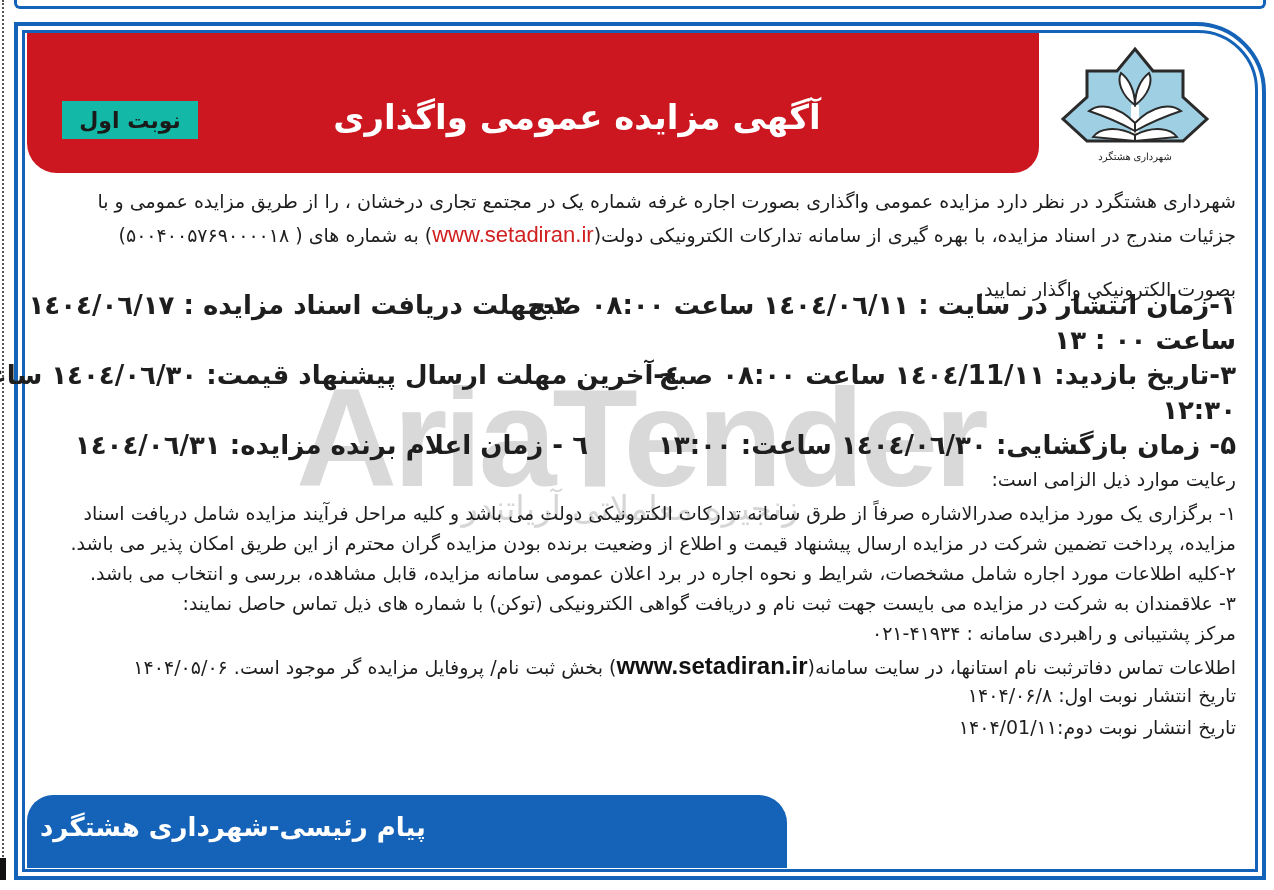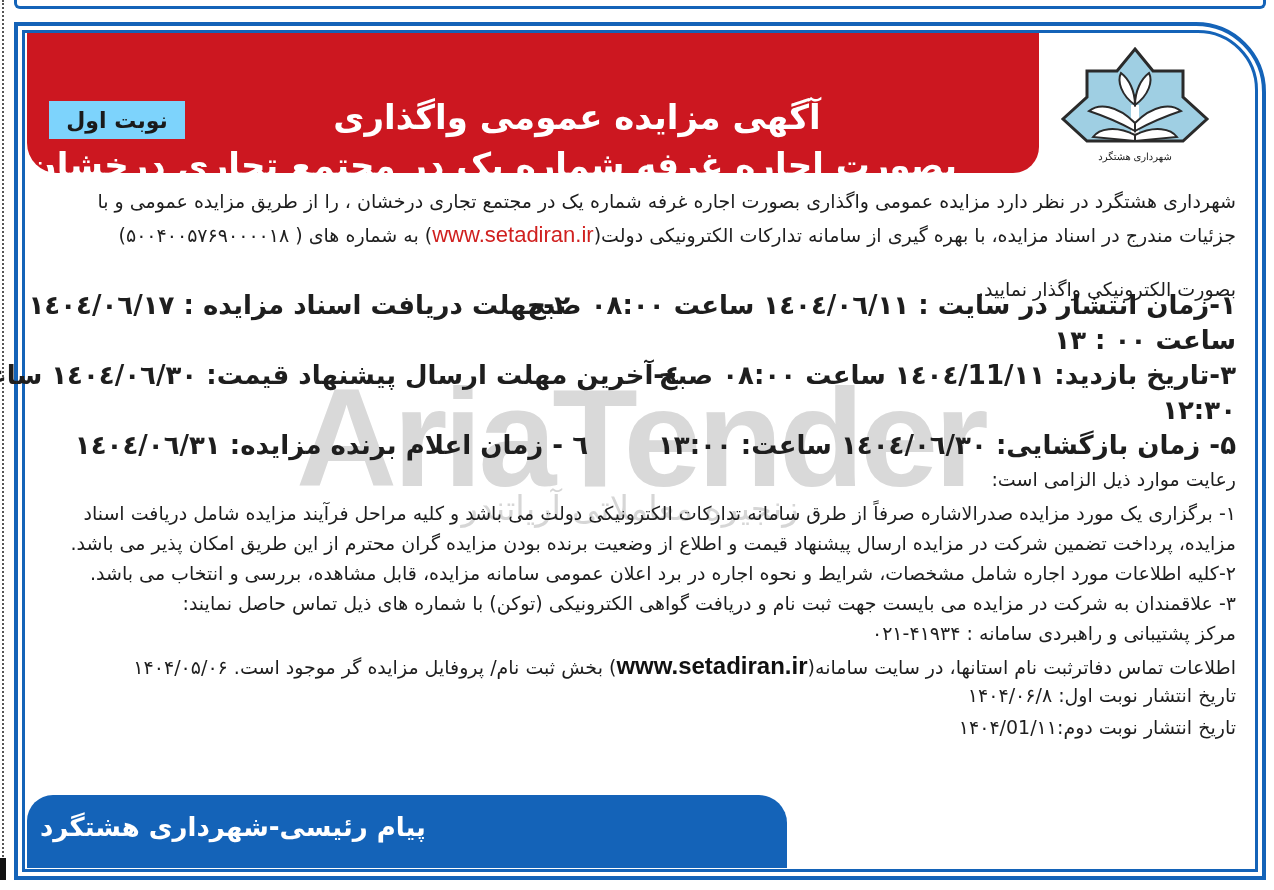--- a/index.html
+++ b/index.html
@@ -26,22 +26,22 @@
   }
   .frame-inner {
     position: absolute; left: 22px; top: 30px; width: 1236px; height: 842px;
     border: 3px solid #1463b8; border-radius: 0 60px 0 0; box-sizing: border-box;
   }
   .header-red {
     position: absolute; left: 27px; top: 33px; width: 1012px; height: 140px;
     background: #cc1720; border-radius: 0 0 26px 30px;
   }
   .badge {
-    position: absolute; left: 22px; top: 68px; width: 136px; height: 38px;
-    background: #7dd3fc; color: #1a1a1a; font-weight: bold; font-size: 22px;
+    position: absolute; left: 35px; top: 68px; width: 136px; height: 38px;
+    background: #14b8a6; color: #1a1a1a; font-weight: bold; font-size: 22px;
     display: flex; align-items: center; justify-content: center; direction: rtl;
   }
   .title1, .title2 {
     position: absolute; color: #fff; font-weight: bold; direction: rtl; text-align: center;
     white-space: nowrap; font-family: "DejaVu Sans", sans-serif;
   }
   .title1 { left: 290px; top: 64px; width: 520px; font-size: 34px; }
   .title2 { left: 150px; top: 112px; width: 780px; font-size: 34px; }
   .logo {
     position: absolute; left: 1055px; top: 45px; width: 160px; height: 125px;
@@ -94,21 +94,20 @@
     <rect x="48" y="58" width="46" height="24" transform="rotate(-40 71 70)" fill="#d9d9d9"></rect>
     <rect x="68" y="78" width="14" height="46" transform="rotate(-40 75 100)" fill="#d9d9d9"></rect>
   </svg>
   <span>AriaTender</span>
 </div>
 <div class="wm-sub">زنجیره معاملاتی آریاتندر</div>
 
 <div class="header-red">
   <div class="badge">نوبت اول</div>
   <div class="title1">آگهی مزایده عمومی واگذاری</div>
-  <div class="title2">بصورت اجاره غرفه شماره یک در مجتمع تجاری درخشان</div>
 </div>
 
 <svg class="logo" viewBox="0 0 160 125">
   <polygon points="80,4 98,26 128,26 128,52 152,74 128,96 32,96 8,74 32,52 32,26 62,26" fill="#9fcfe3" stroke="#2a2a2a" stroke-width="3"></polygon>
   <path d="M80 96 L80 60" stroke="#fff" stroke-width="8"></path>
   <path d="M80 60 C66 50 62 36 66 28 C74 34 80 46 80 60 Z" fill="#fff" stroke="#2a2a2a" stroke-width="2"></path>
   <path d="M80 60 C94 50 98 36 94 28 C86 34 80 46 80 60 Z" fill="#fff" stroke="#2a2a2a" stroke-width="2"></path>
   <path d="M80 78 C62 60 44 58 34 66 C46 70 62 76 80 86 Z" fill="#fff" stroke="#2a2a2a" stroke-width="2"></path>
   <path d="M80 78 C98 60 116 58 126 66 C114 70 98 76 80 86 Z" fill="#fff" stroke="#2a2a2a" stroke-width="2"></path>
   <path d="M80 90 C60 80 44 84 38 92 L80 96 Z" fill="#fff" stroke="#2a2a2a" stroke-width="2"></path>

